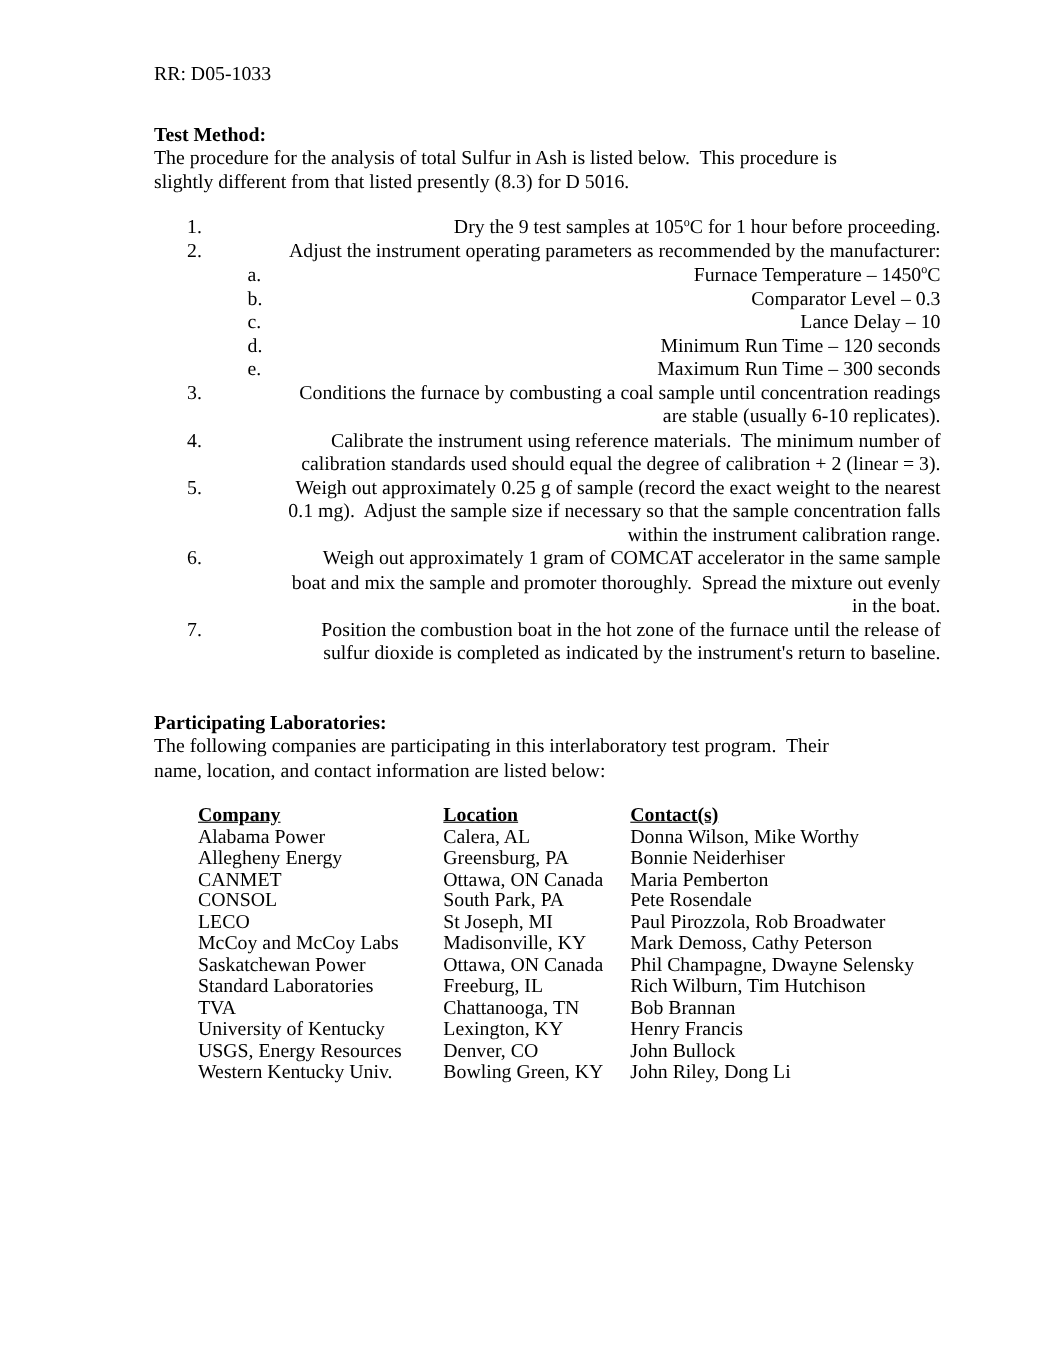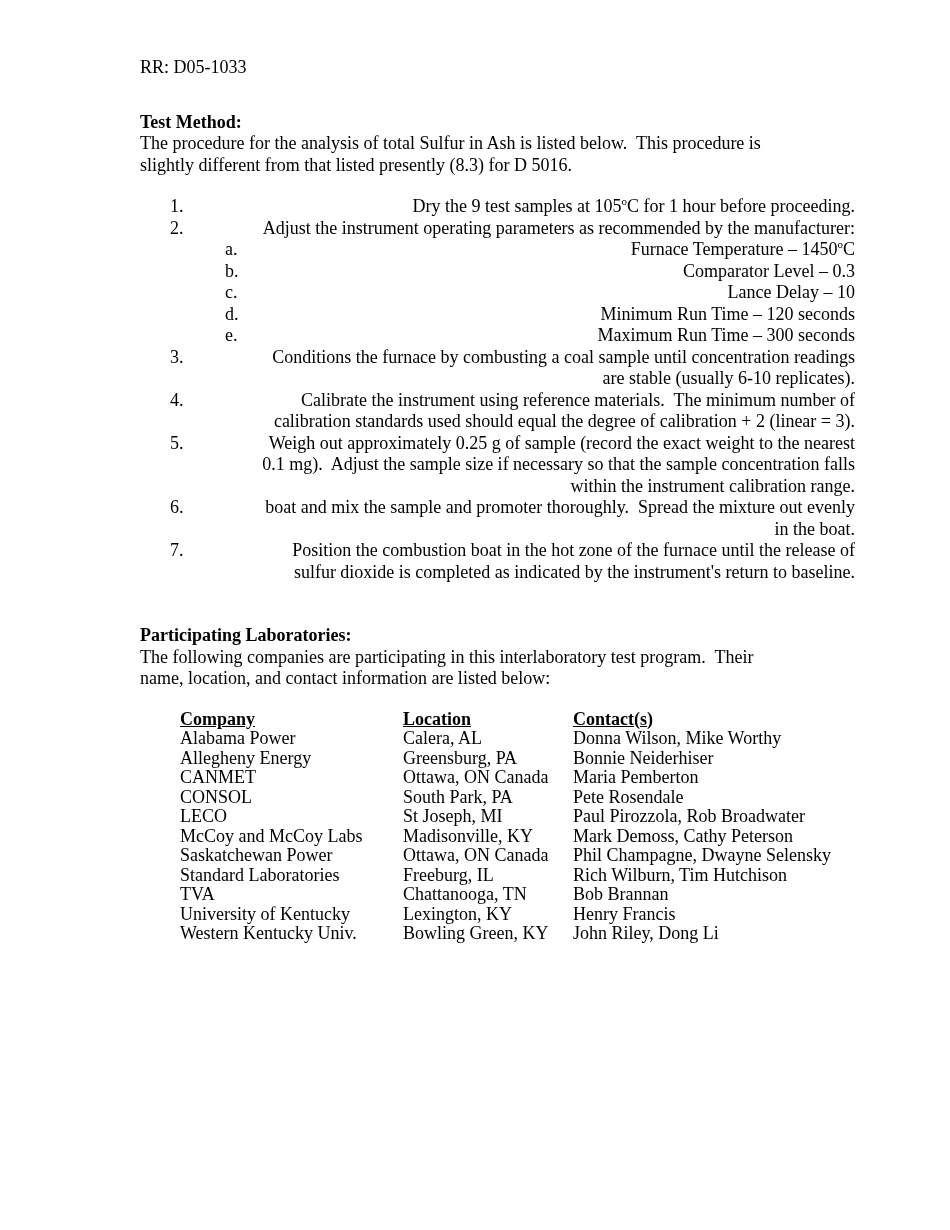--- a/index.html
+++ b/index.html
@@ -147,20 +147,21 @@
         <div class="step-text">
           <div class="line">Weigh out approximately 0.25 g of sample (record the exact weight to the nearest</div>
           <div class="line">0.1 mg).  Adjust the sample size if necessary so that the sample concentration falls</div>
           <div class="line">within the instrument calibration range.</div>
         </div>
       </div>
 
       <div class="step">
         <div class="marker">6.</div>
         <div class="step-text">
+          <div class="line">Weigh out approximately 1 gram of COMCAT accelerator in the same sample</div>
           <div class="line">boat and mix the sample and promoter thoroughly.  Spread the mixture out evenly</div>
           <div class="line">in the boat.</div>
         </div>
       </div>
 
       <div class="step">
         <div class="marker">7.</div>
         <div class="step-text">
           <div class="line">Position the combustion boat in the hot zone of the furnace until the release of</div>
           <div class="line">sulfur dioxide is completed as indicated by the instrument's return to baseline.</div>
@@ -228,20 +229,25 @@
             <div class="cell">TVA</div>
             <div class="cell">Chattanooga, TN</div>
             <div class="cell">Bob Brannan</div>
           </div>
           <div class="lab-row">
             <div class="cell">University of Kentucky</div>
             <div class="cell">Lexington, KY</div>
             <div class="cell">Henry Francis</div>
           </div>
           <div class="lab-row">
+            <div class="cell">USGS, Energy Resources</div>
+            <div class="cell">Denver, CO</div>
+            <div class="cell">John Bullock</div>
+          </div>
+          <div class="lab-row">
             <div class="cell">Western Kentucky Univ.</div>
             <div class="cell">Bowling Green, KY</div>
             <div class="cell">John Riley, Dong Li</div>
           </div>
         </div>
     </div>
   </div>
 
 </div>
 

